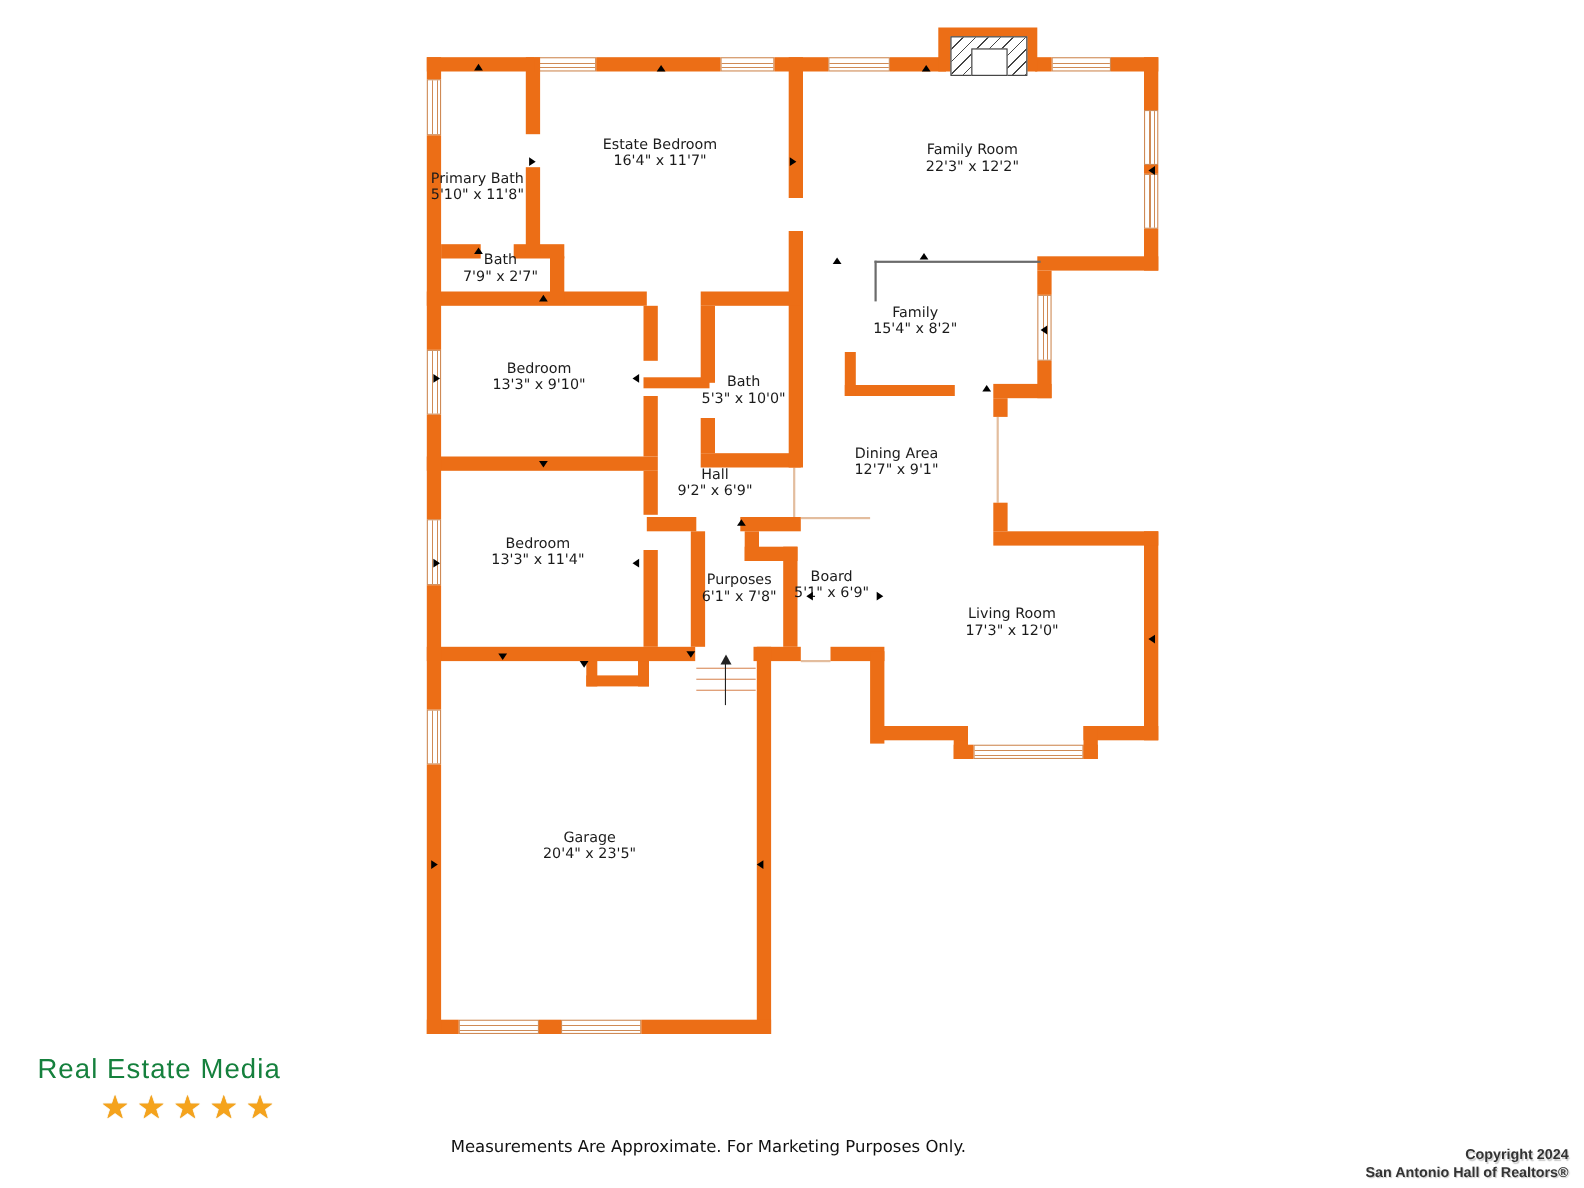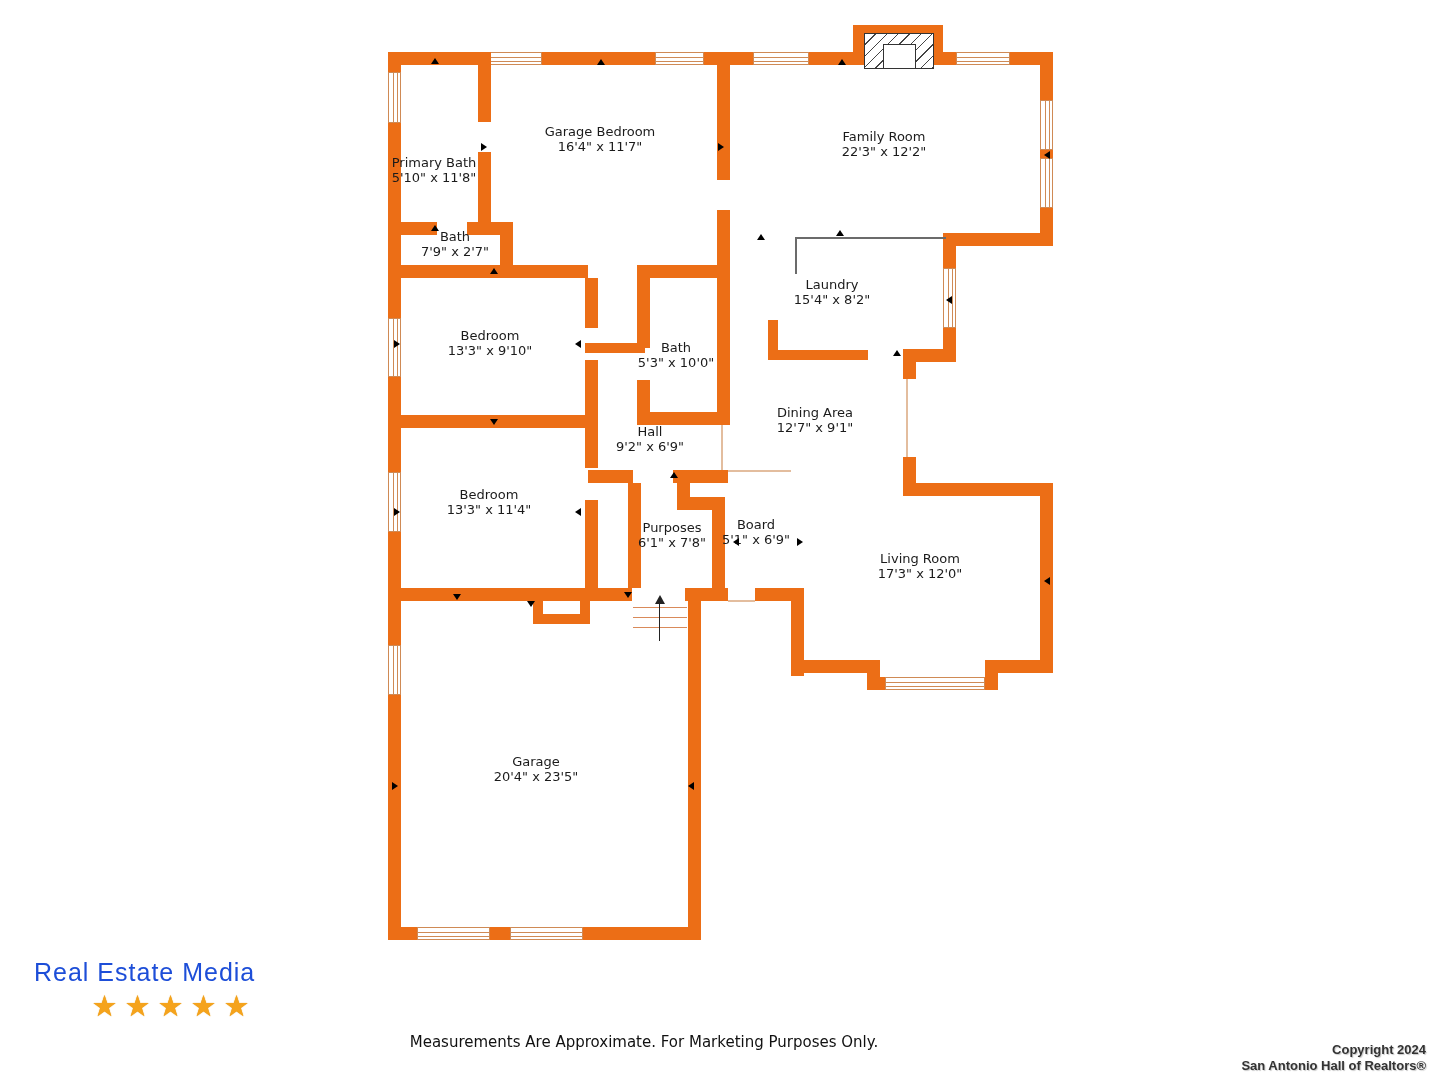--- a/index.html
+++ b/index.html
@@ -41,21 +41,21 @@
         border-right:26px solid transparent;border-bottom:18px solid #e8680f;}
   .hbody{position:absolute;left:7px;top:22px;width:38px;height:26px;background:#ef8c1a;
          display:flex;align-items:center;justify-content:center;}
   .lens{width:22px;height:22px;border-radius:50%;border:1px solid #aaa;
         background:repeating-conic-gradient(#8b8f93 0 24deg,#ffffff 24deg 51.4deg);}
   .tripod{position:absolute;left:7px;top:48px;width:38px;height:18px;}
   .tripod .lg{position:absolute;top:0;width:5px;height:18px;background:#e2531d;}
   .tripod .lg.a{left:4px;transform:rotate(22deg);}
   .tripod .lg.b{right:4px;transform:rotate(-22deg);}
   .tripod .lg.c{left:16px;height:10px;}
-  .logo-tag{font-family:"Liberation Sans",sans-serif;font-size:25px;color:#1d4ed8;
+  .logo-tag{font-family:"Liberation Sans",sans-serif;font-size:25px;color:#15803d;
             letter-spacing:1px;margin-top:6px;}
   .stars{margin-top:2px;text-align:center;color:#f5a31c;font-size:29px;letter-spacing:7px;
          text-shadow:0 0 1px #d88b00;}
   
   .disclaimer{position:absolute;left:0;top:1033px;width:1288px;text-align:center;
               font-size:15px;color:#111;}
   .copyright{position:absolute;right:14px;bottom:6px;text-align:right;
              font-family:"Liberation Sans",sans-serif;font-weight:bold;font-size:13px;
              line-height:16px;color:#333;text-shadow:1px 1px 1px #c9c9c9;}
 </style>
@@ -162,33 +162,33 @@
       <div class="tread" style="top:30px"></div>
       <div class="pole"></div>
       <div class="tip"></div>
     </div>
 
     <div class="room-label" style="left:434px;top:155px">
       <span>Primary Bath</span><br>
       <span>5'10" x 11'8"</span>
     </div>
     <div class="room-label" style="left:600px;top:124px">
-      <span>Garage Bedroom</span><br>
+      <span>Estate Bedroom</span><br>
       <span>16'4" x 11'7"</span>
     </div>
     <div class="room-label" style="left:884px;top:129px">
       <span>Family Room</span><br>
       <span>22'3" x 12'2"</span>
     </div>
     <div class="room-label" style="left:455px;top:229px">
       <span>Bath</span><br>
       <span>7'9" x 2'7"</span>
     </div>
     <div class="room-label" style="left:832px;top:277px">
-      <span>Laundry</span><br>
+      <span>Family</span><br>
       <span>15'4" x 8'2"</span>
     </div>
     <div class="room-label" style="left:490px;top:328px">
       <span>Bedroom</span><br>
       <span>13'3" x 9'10"</span>
     </div>
     <div class="room-label" style="left:676px;top:340px">
       <span>Bath</span><br>
       <span>5'3" x 10'0"</span>
     </div>

